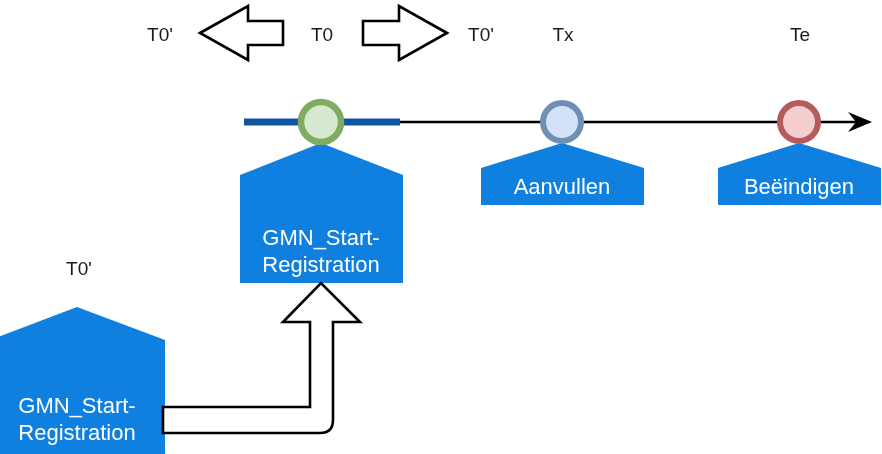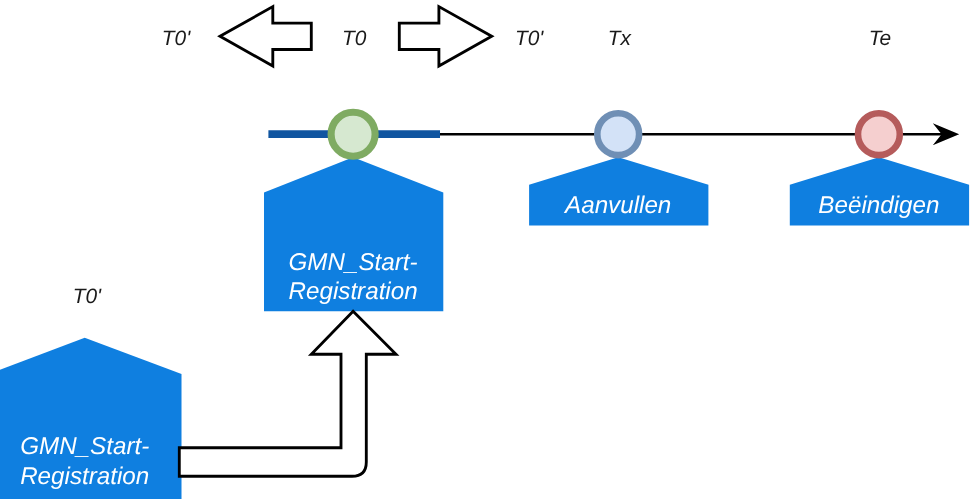--- a/index.html
+++ b/index.html
@@ -9,21 +9,20 @@
   }
   body {
     font-family: "Liberation Sans", sans-serif;
   }
   #stage {
     position: relative;
     width: 882px;
     height: 454px;
     background: #ffffff;
     overflow: hidden;
-    font-style: italic;
   }
   #stage svg {
     position: absolute;
     left: 0;
     top: 0;
   }
   .lbl {
     font-family: "Liberation Sans", sans-serif;
     font-size: 19px;
     fill: #1a1a1a;

